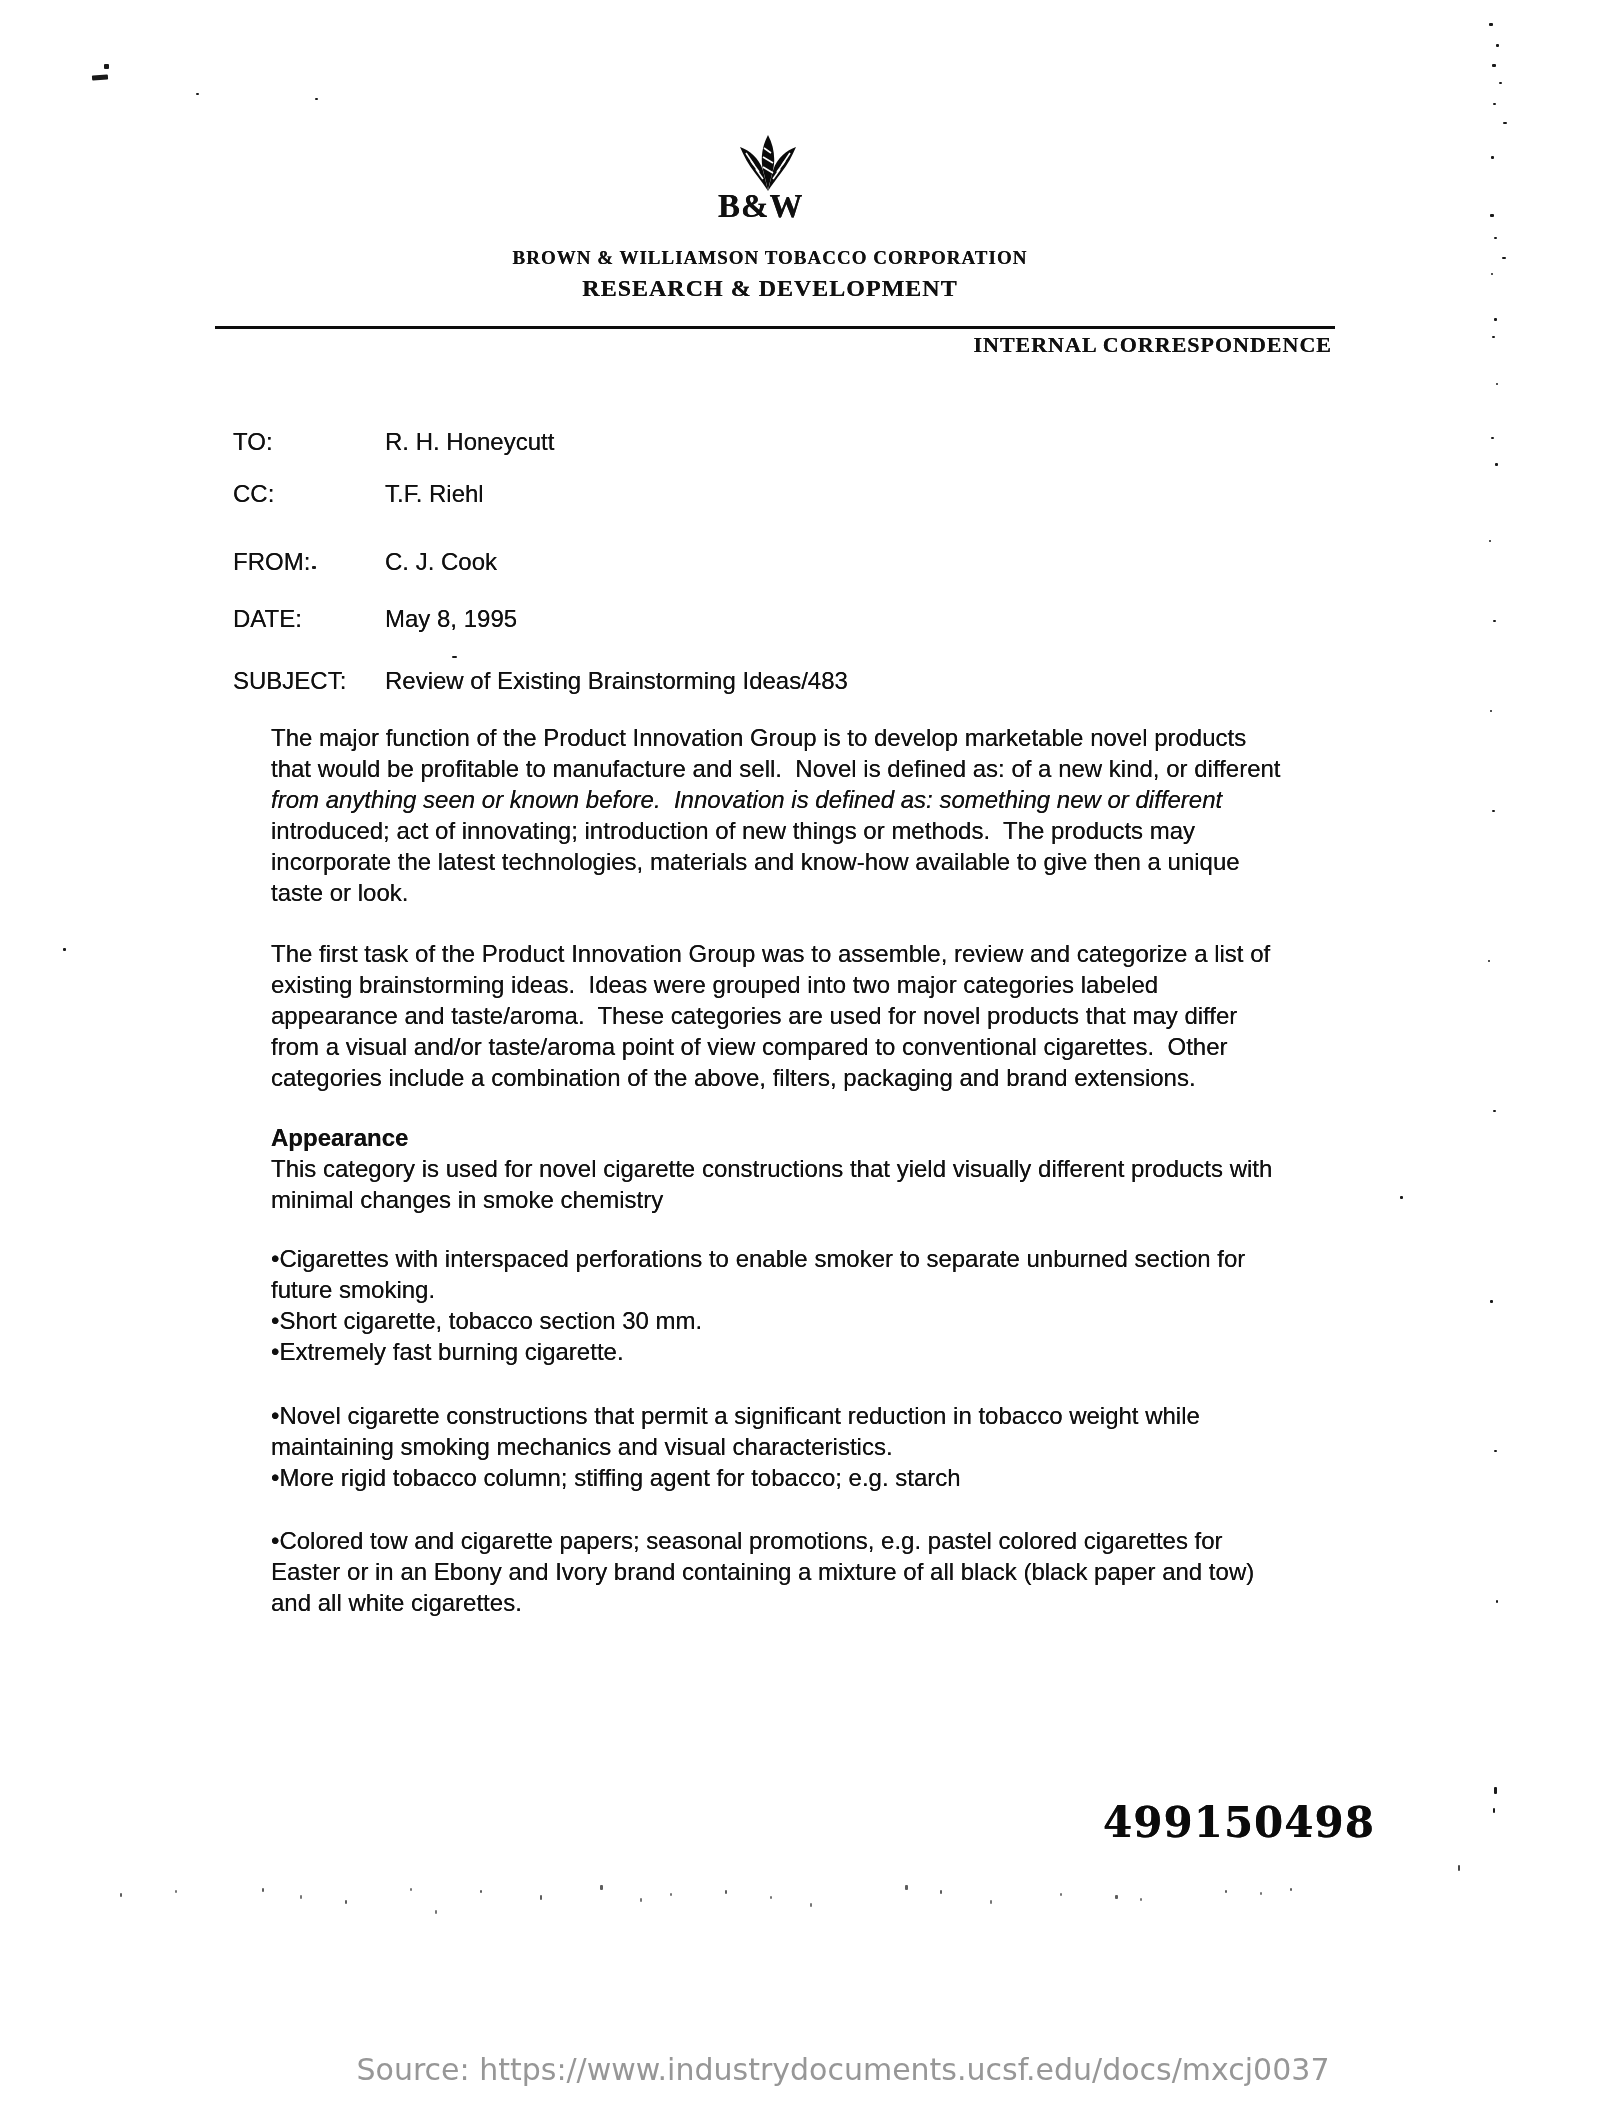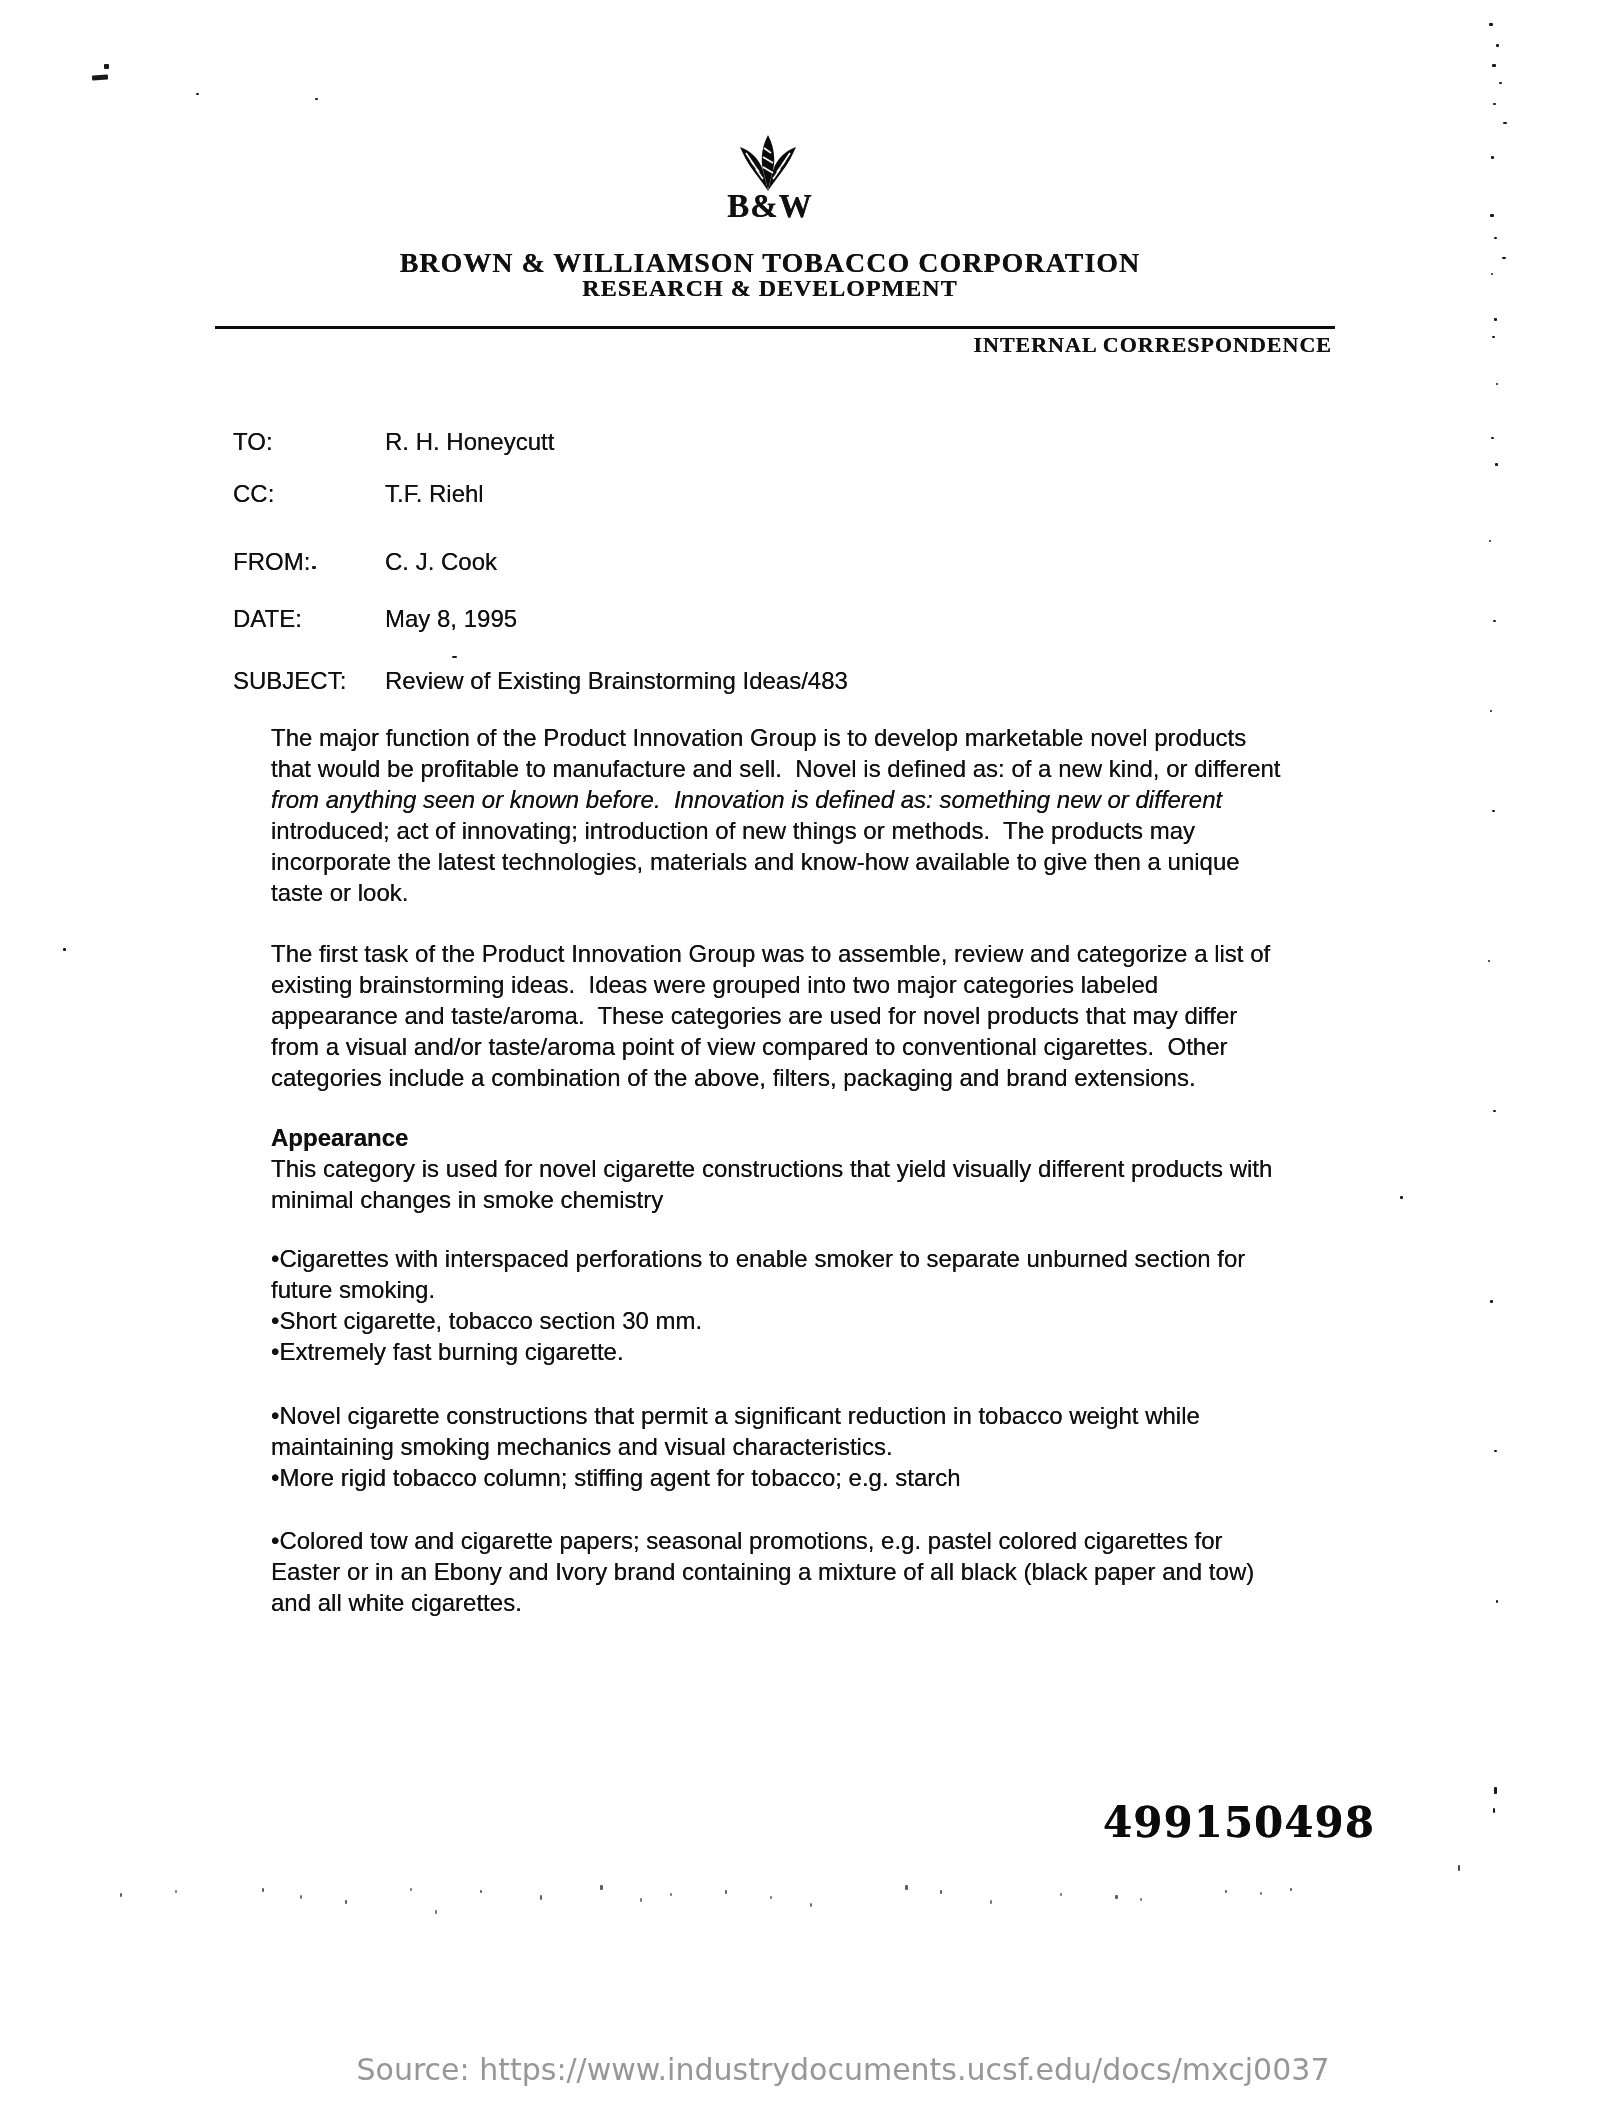--- a/index.html
+++ b/index.html
@@ -4,23 +4,23 @@
 <style>
   html,body{margin:0;padding:0;background:#ffffff;}
   .page{position:relative;width:1606px;height:2104px;background:#ffffff;overflow:hidden;
         font-family:"Liberation Sans","DejaVu Sans",sans-serif;color:#101010;}
   .abs{position:absolute;}
   .serif{font-family:"Liberation Serif","DejaVu Serif",serif;}
   .scan{text-shadow:0 0 0.5px rgba(10,10,10,.85);}
 
   
   .logo-leaf{left:728px;top:134px;width:80px;height:60px;}
-  .logo-text{left:718px;top:188px;width:104px;text-align:center;font-size:33px;font-weight:700;letter-spacing:1px;}
+  .logo-text{left:718px;top:188px;width:104px;font-size:33px;font-weight:700;letter-spacing:1px;}
   .center-band{left:0;top:0;width:1540px;text-align:center;}
-  .corp{top:247px;font-size:28px;font-weight:700;letter-spacing:1px;}
+  .corp{top:247px;font-size:19px;font-weight:700;letter-spacing:1px;}
   .rd{top:275px;font-size:24px;font-weight:700;letter-spacing:1px;}
   .hrule{left:215px;top:326px;width:1120px;height:3px;background:#0c0c0c;}
   .ic{left:0;top:332px;width:1332px;text-align:right;font-size:22px;font-weight:700;letter-spacing:1px;}
 
   
   .memo{left:233px;top:428px;width:900px;height:280px;font-size:24px;}
   .mrow{position:absolute;left:0;white-space:pre;}
   .mlabel{display:inline-block;width:152px;}
   .mrow.r0{top:0;} .mrow.r1{top:52px;} .mrow.r2{top:120px;} .mrow.r3{top:177px;} .mrow.r4{top:239px;}
 

